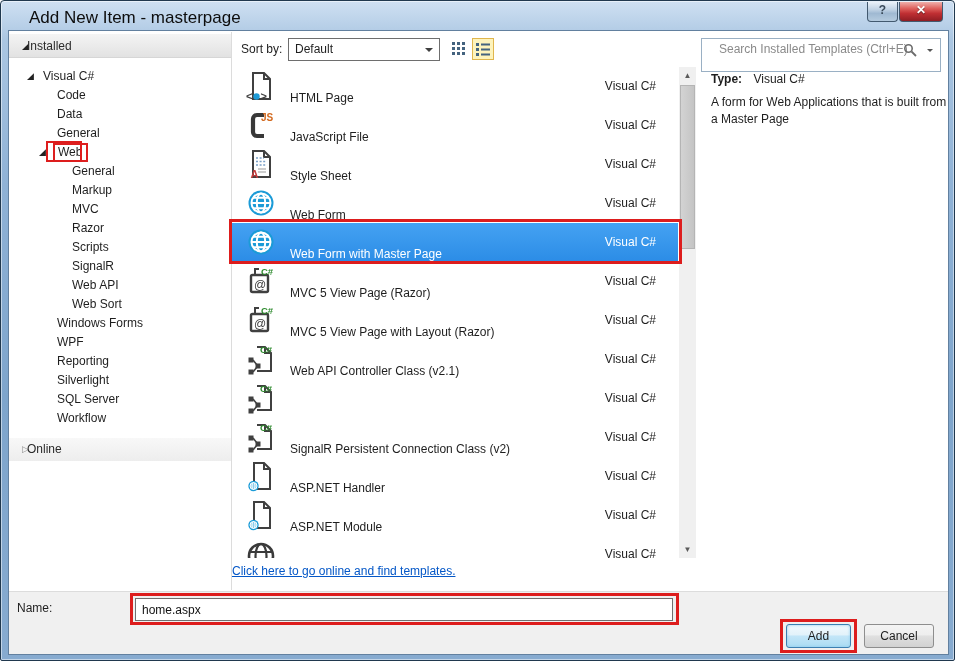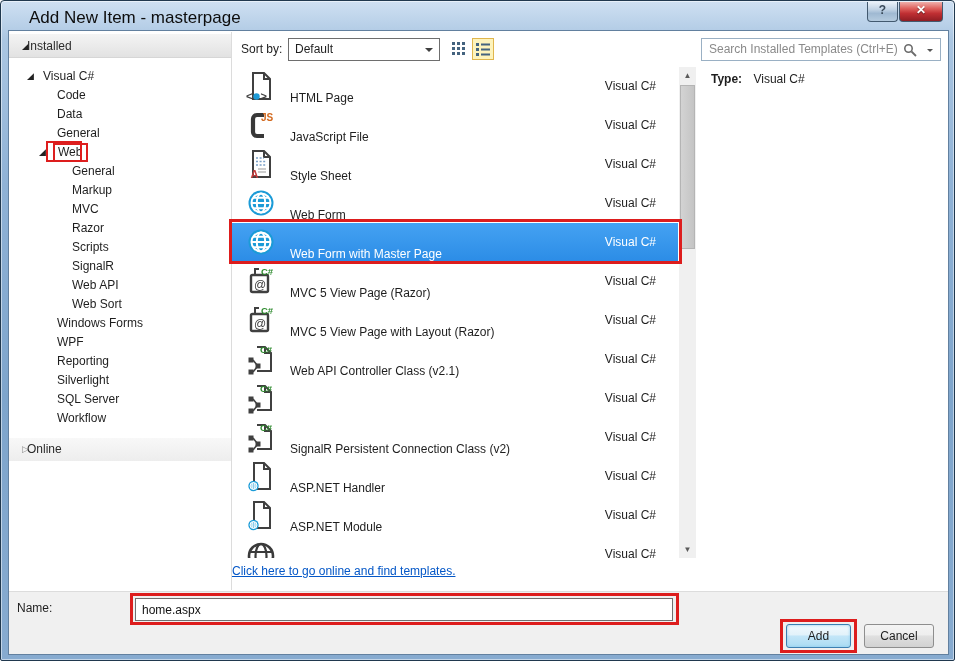--- a/index.html
+++ b/index.html
@@ -38,21 +38,21 @@
   .tree-label.hl { border:2px solid #dd1f1f; padding:0 4px 1px 3px; margin-left:-4px; }
 
   
   .sort-label { position:absolute; left:240px; top:41px; }
   .combo { position:absolute; left:287px; top:37px; width:152px; height:23px; background:#fff; border:1px solid #6e6e6e; line-height:21px; padding-left:6px; }
   .combo .caret { position:absolute; right:6px; top:9px; width:0; height:0; border:4px solid transparent; border-top-color:#3f3f3f; }
   .view-btn { position:absolute; top:37px; width:22px; height:22px; display:flex; align-items:center; justify-content:center; }
   .vb-small { left:447px; }
   .vb-list { left:471px; background:#fdf3bc; border:1px solid #e0b64d; }
 
-  .searchbox { position:absolute; left:700px; top:37px; width:240px; height:23px; background:#fff; border:1px solid #9ab0c4; line-height:21px; padding-left:7px; color:#8a8a8a; }
+  .searchbox { position:absolute; left:700px; top:37px; width:240px; height:34px; background:#fff; border:1px solid #9ab0c4; line-height:21px; padding-left:17px; color:#8a8a8a; }
   .searchbox .mag { position:absolute; right:22px; top:4px; }
   .searchbox .caret { position:absolute; right:7px; top:10px; width:0; height:0; border:3.5px solid transparent; border-top-color:#555; }
 
   
   .list { position:absolute; left:231px; top:66px; width:446px; height:491px; overflow:hidden; }
   .list-row { position:relative; height:39px; }
   .t-icon { position:absolute; left:13px; top:3px; width:32px; height:32px; }
   .t-icon svg { display:block; }
   .t-name { position:absolute; left:58px; top:12px; line-height:39px; }
   .t-lang { position:absolute; right:22px; top:0; line-height:39px; }
@@ -365,20 +365,21 @@
   </div>
 
   <div class="online-link-row">
     <a class="online-link" href="#">Click here to go online and find templates.</a>
   </div>
 
   <div class="type-row">
     <b>Type:</b>
     <span>Visual C#</span>
   </div>
+  <div class="descr">A form for Web Applications that is built from a Master Page</div>
 
   <div class="bottom-bar"></div>
   <span class="name-label">Name:</span>
   <input class="name-input" type="text" value="home.aspx" style="">
   <div class="btn add-btn">Add</div>
   <div class="btn cancel-btn">Cancel</div>
 
   <div class="ann ann-web"></div>
   <div class="ann ann-selected"></div>
   <div class="ann ann-name"></div>

